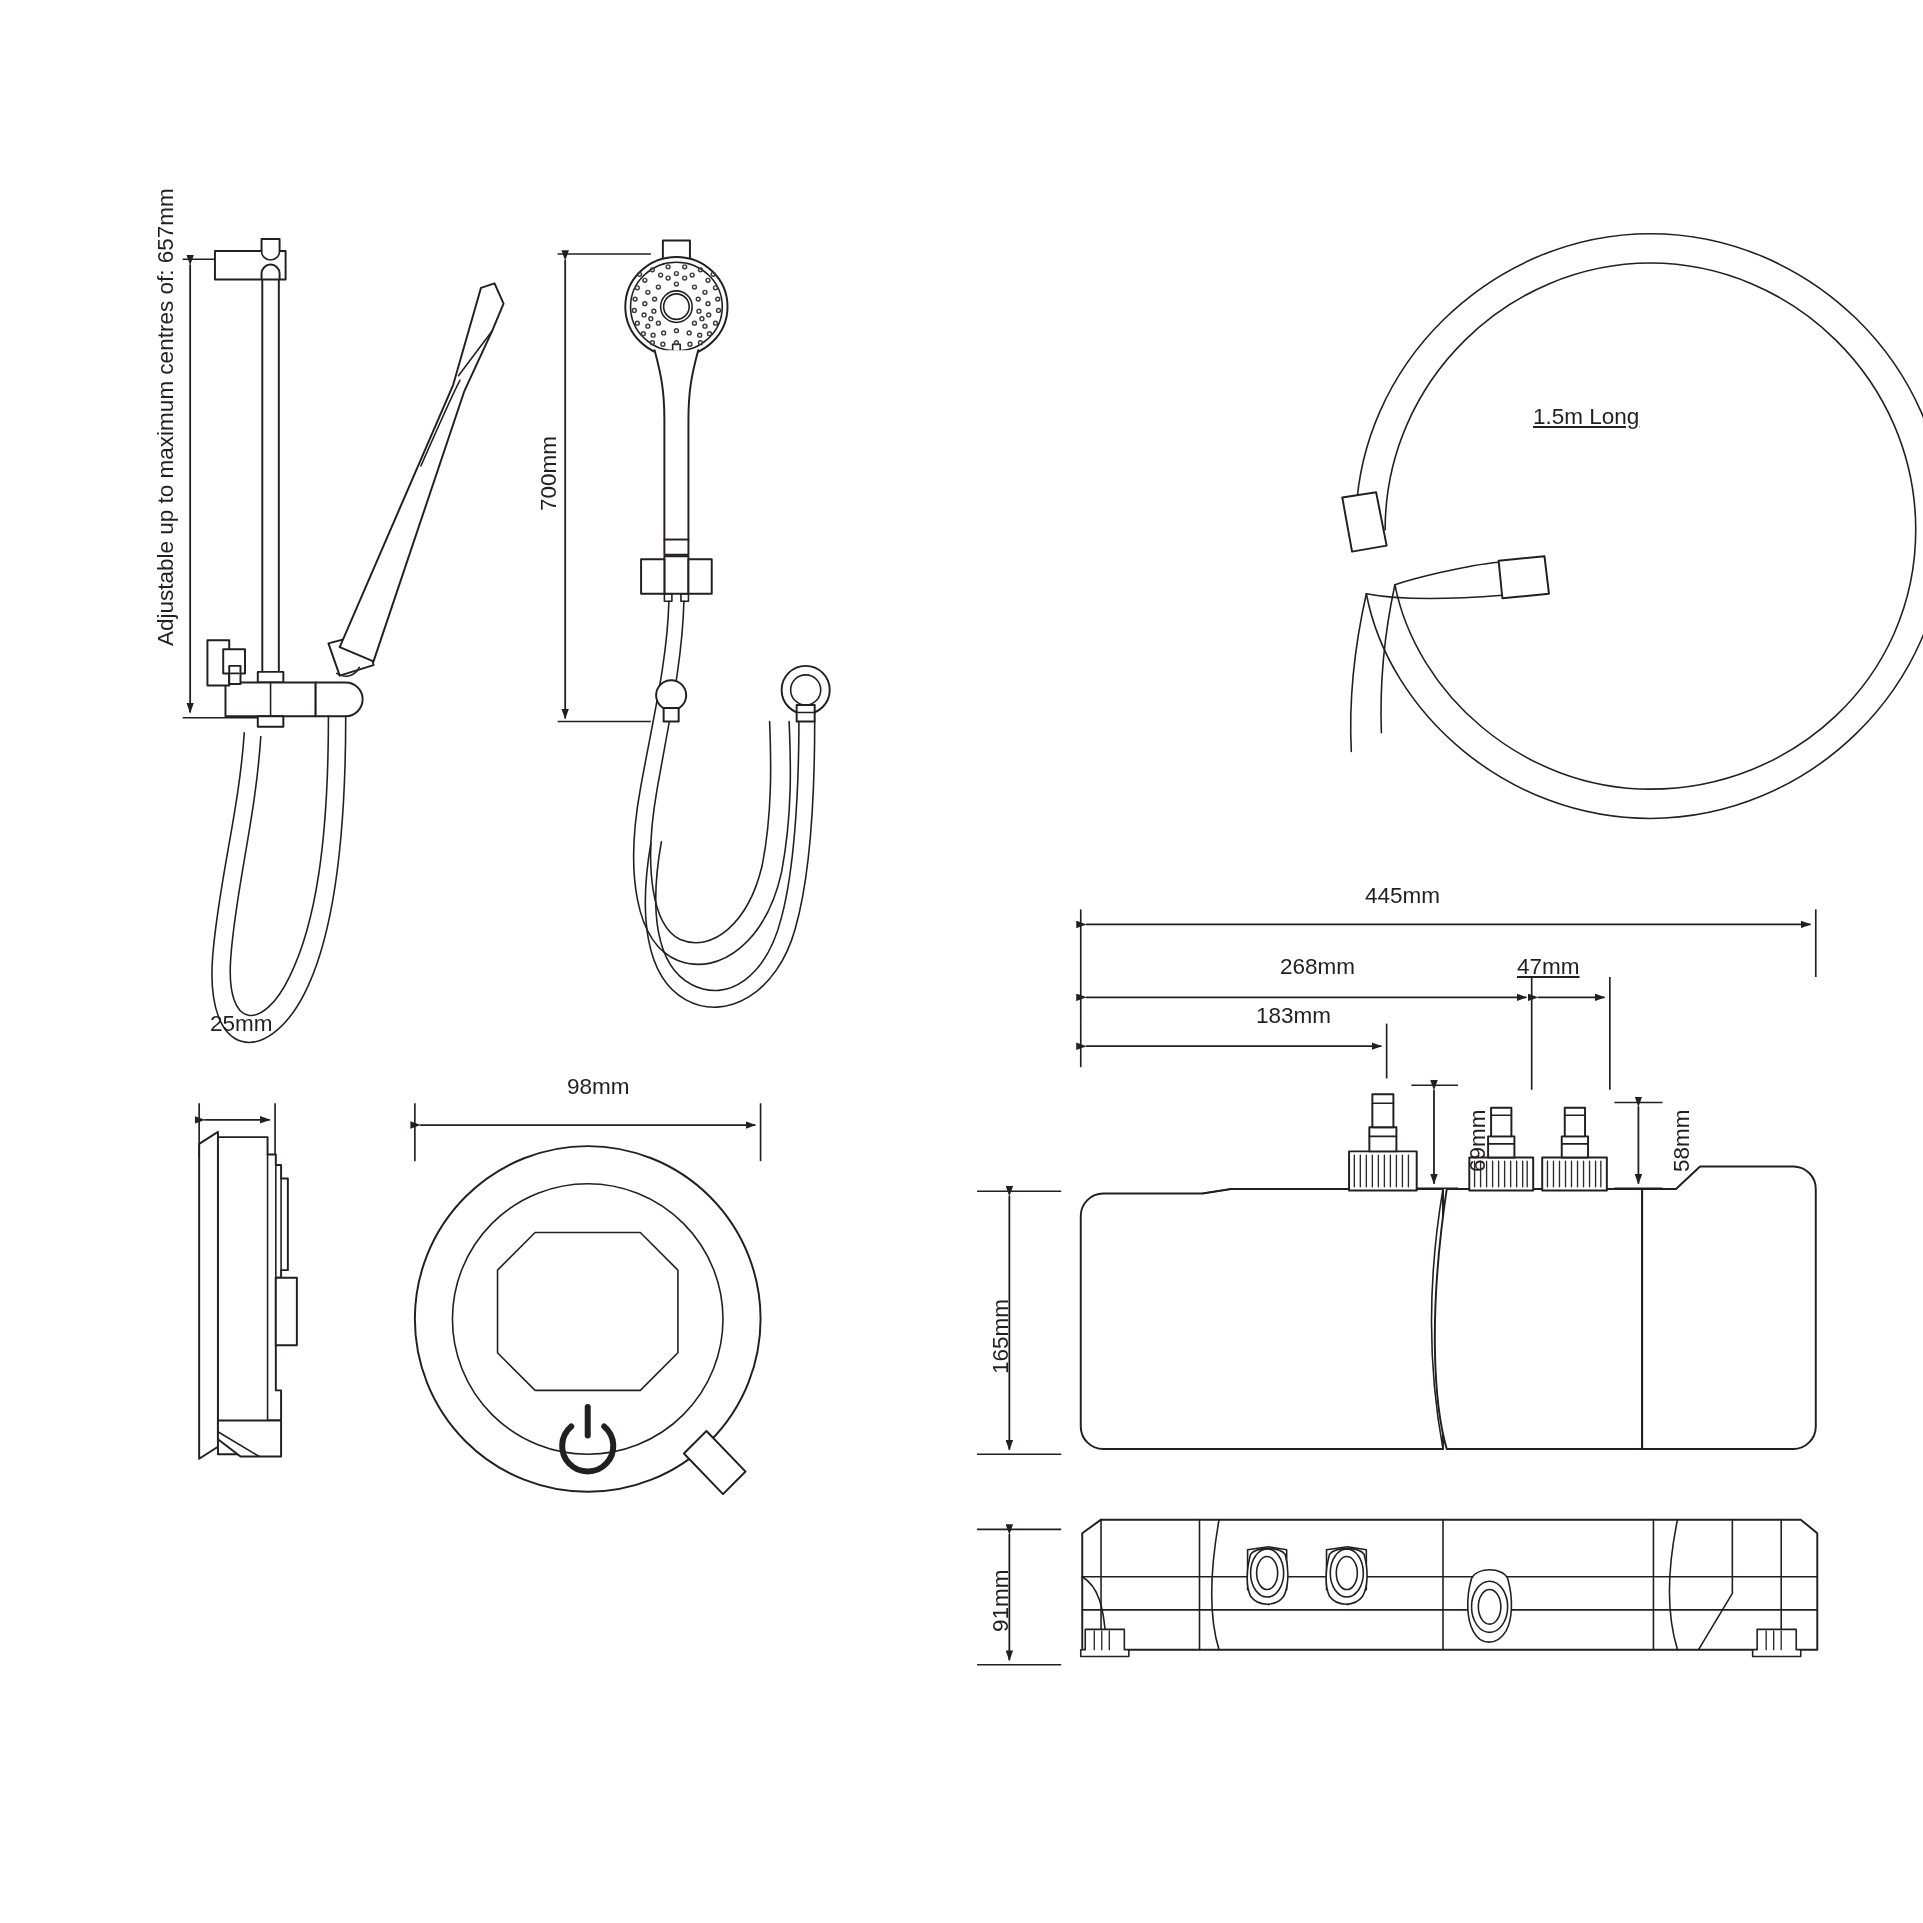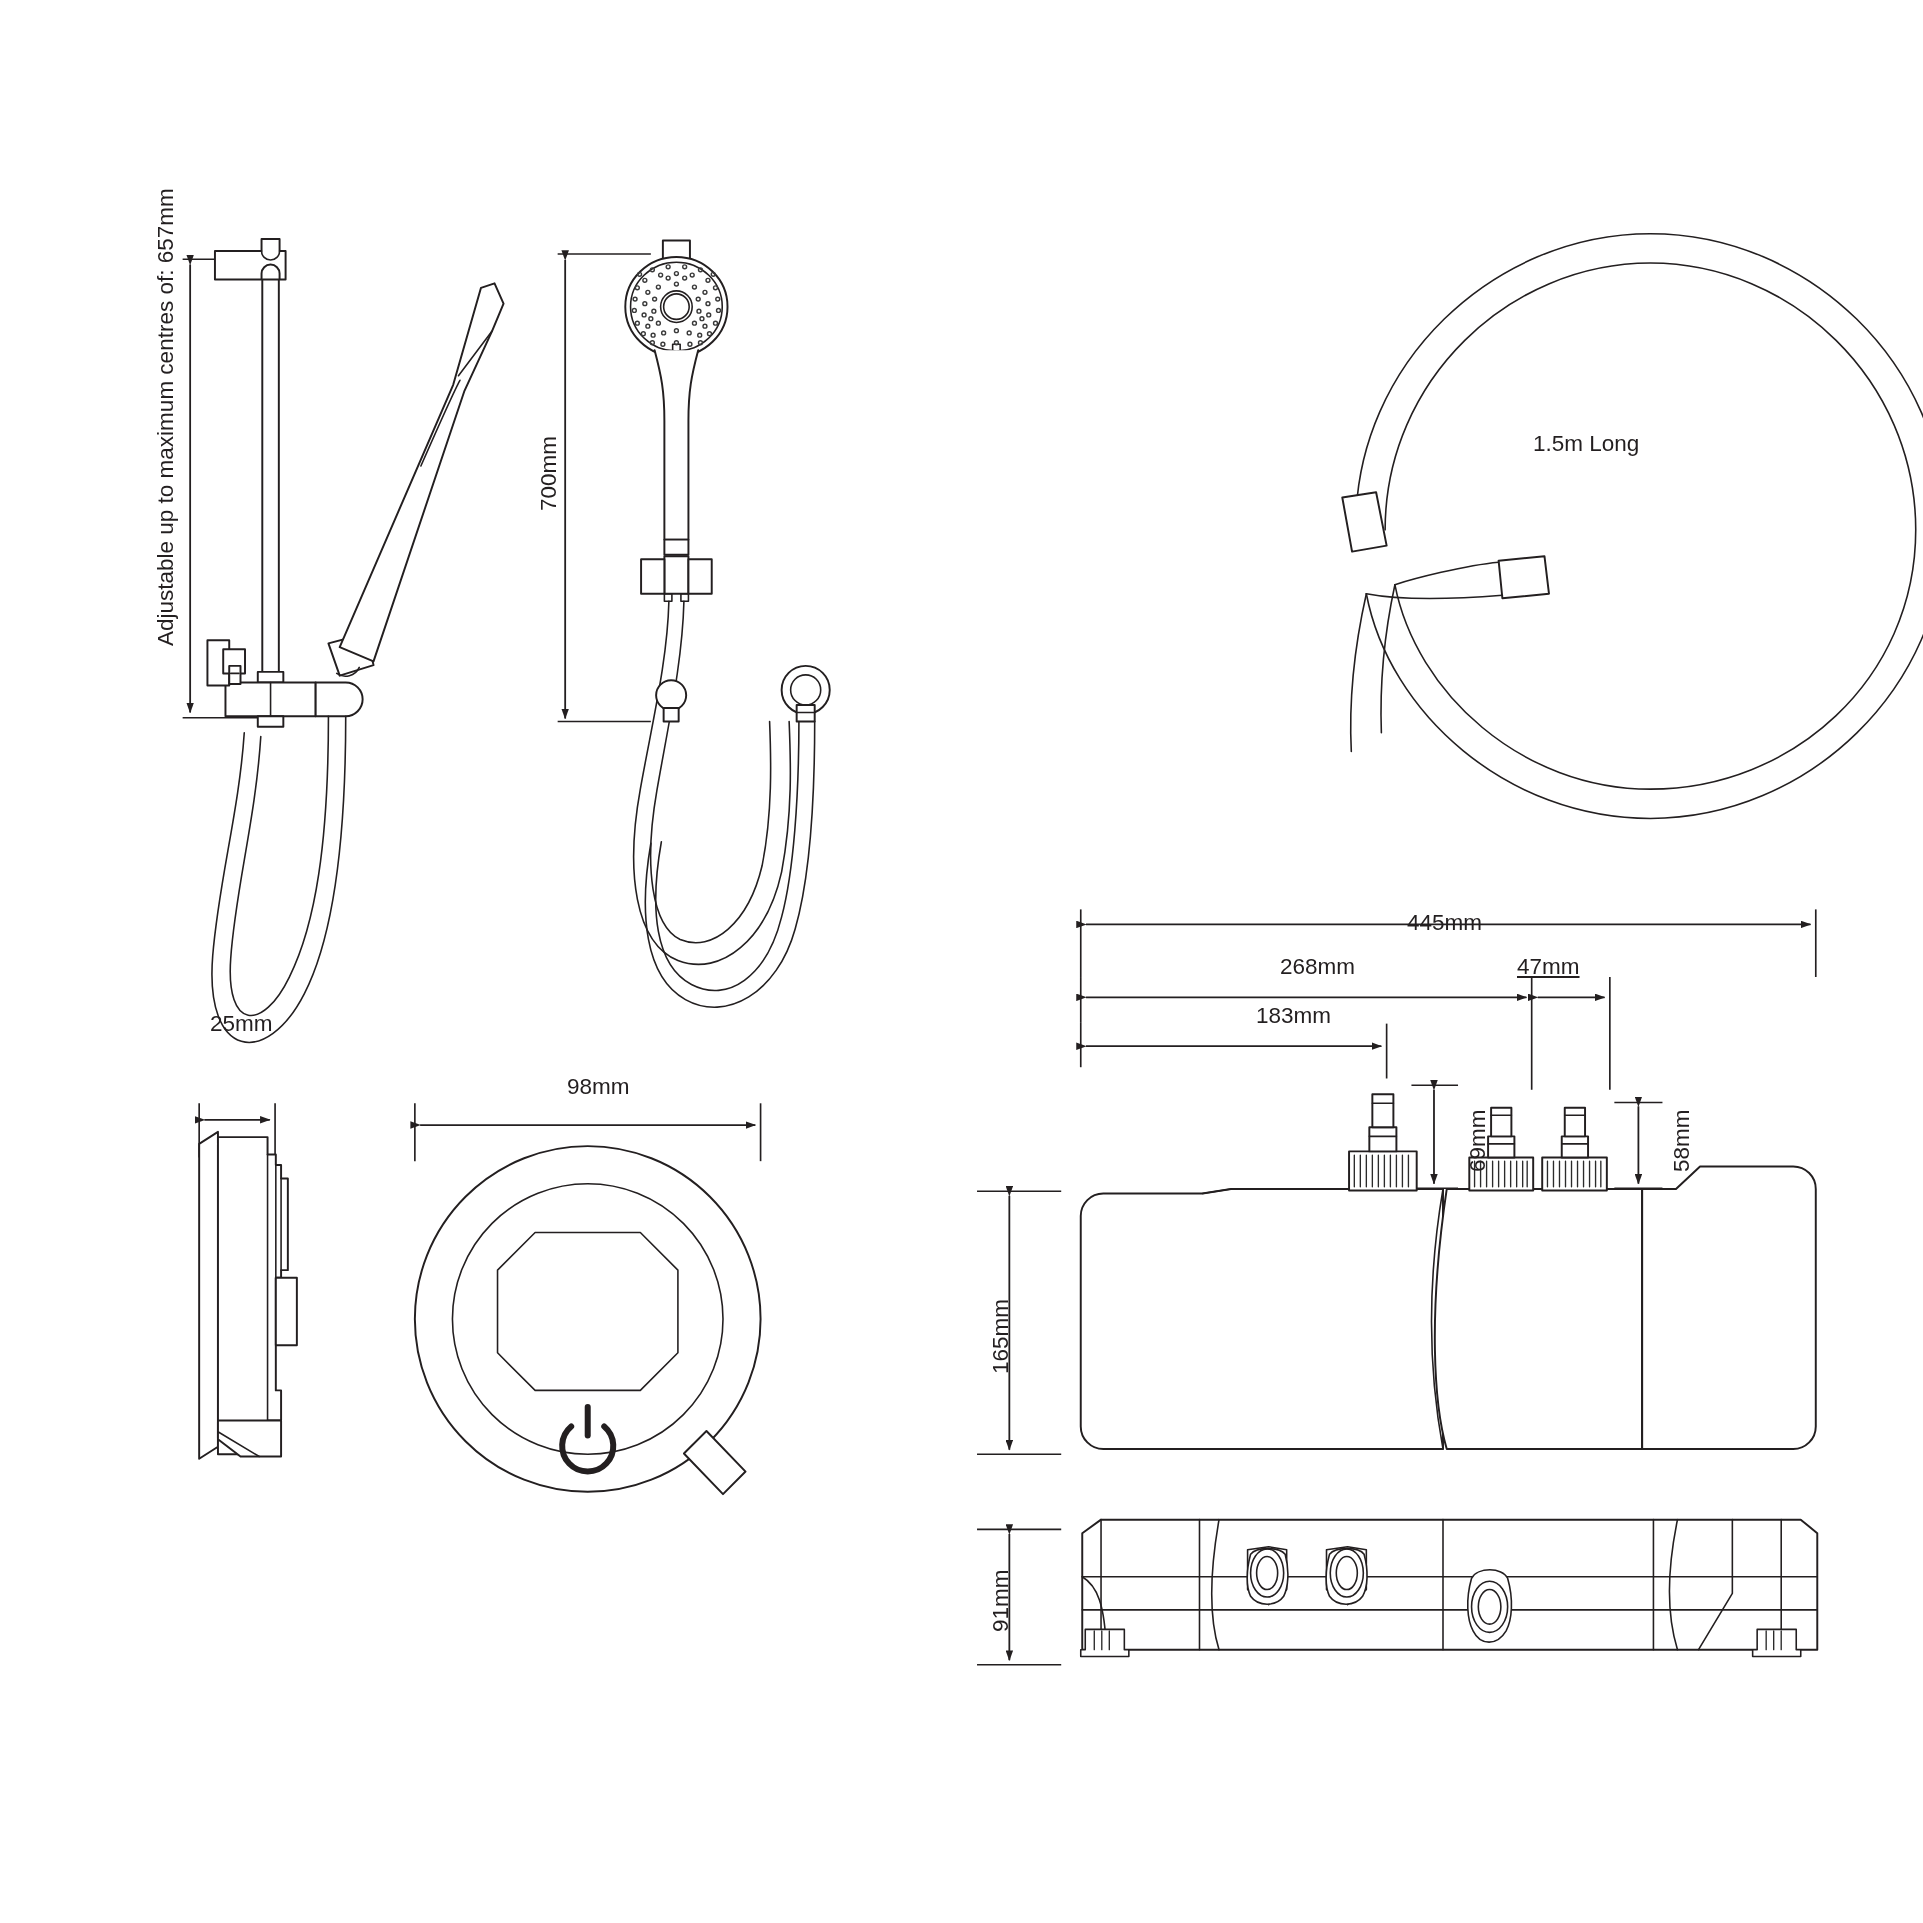--- a/index.html
+++ b/index.html
@@ -459,27 +459,27 @@
         <path class="ln-hair" d="M2350,2170 L2350,2195 M2360,2170 L2360,2195 M2370,2170 L2370,2195"></path>
       </g>
     </g>
 
   </svg>
 
   <div class="lbl rot" style="left:155px;top:646px;">Adjustable up to maximum centres of: 657mm</div>
 
   <div class="lbl rot" style="left:538px;top:511px;">700mm</div>
 
-  <div class="lbl" style="left:1533px;top:433px;">1.5m Long</div>
+  <div class="lbl" style="left:1533px;top:406px;text-decoration:underline;">1.5m Long</div>
 
   <div class="lbl" style="left:210px;top:1013px;">25mm</div>
 
   <div class="lbl" style="left:559px;top:1076px;margin-left:8px;">98mm</div>
 
-  <div class="lbl" style="left:1407px;top:885px;margin-top:27px;">445mm</div>
+  <div class="lbl" style="left:1365px;top:885px;">445mm</div>
 
   <div class="lbl" style="left:1280px;top:956px;">268mm</div>
 
   <div class="lbl" style="left:1517px;top:956px;text-decoration:underline;">47mm</div>
 
   <div class="lbl" style="left:1256px;top:1005px;">183mm</div>
 
   <div class="lbl rot" style="left:1467px;top:1172px;">69mm</div>
 
   <div class="lbl rot" style="left:1671px;top:1172px;">58mm</div>

